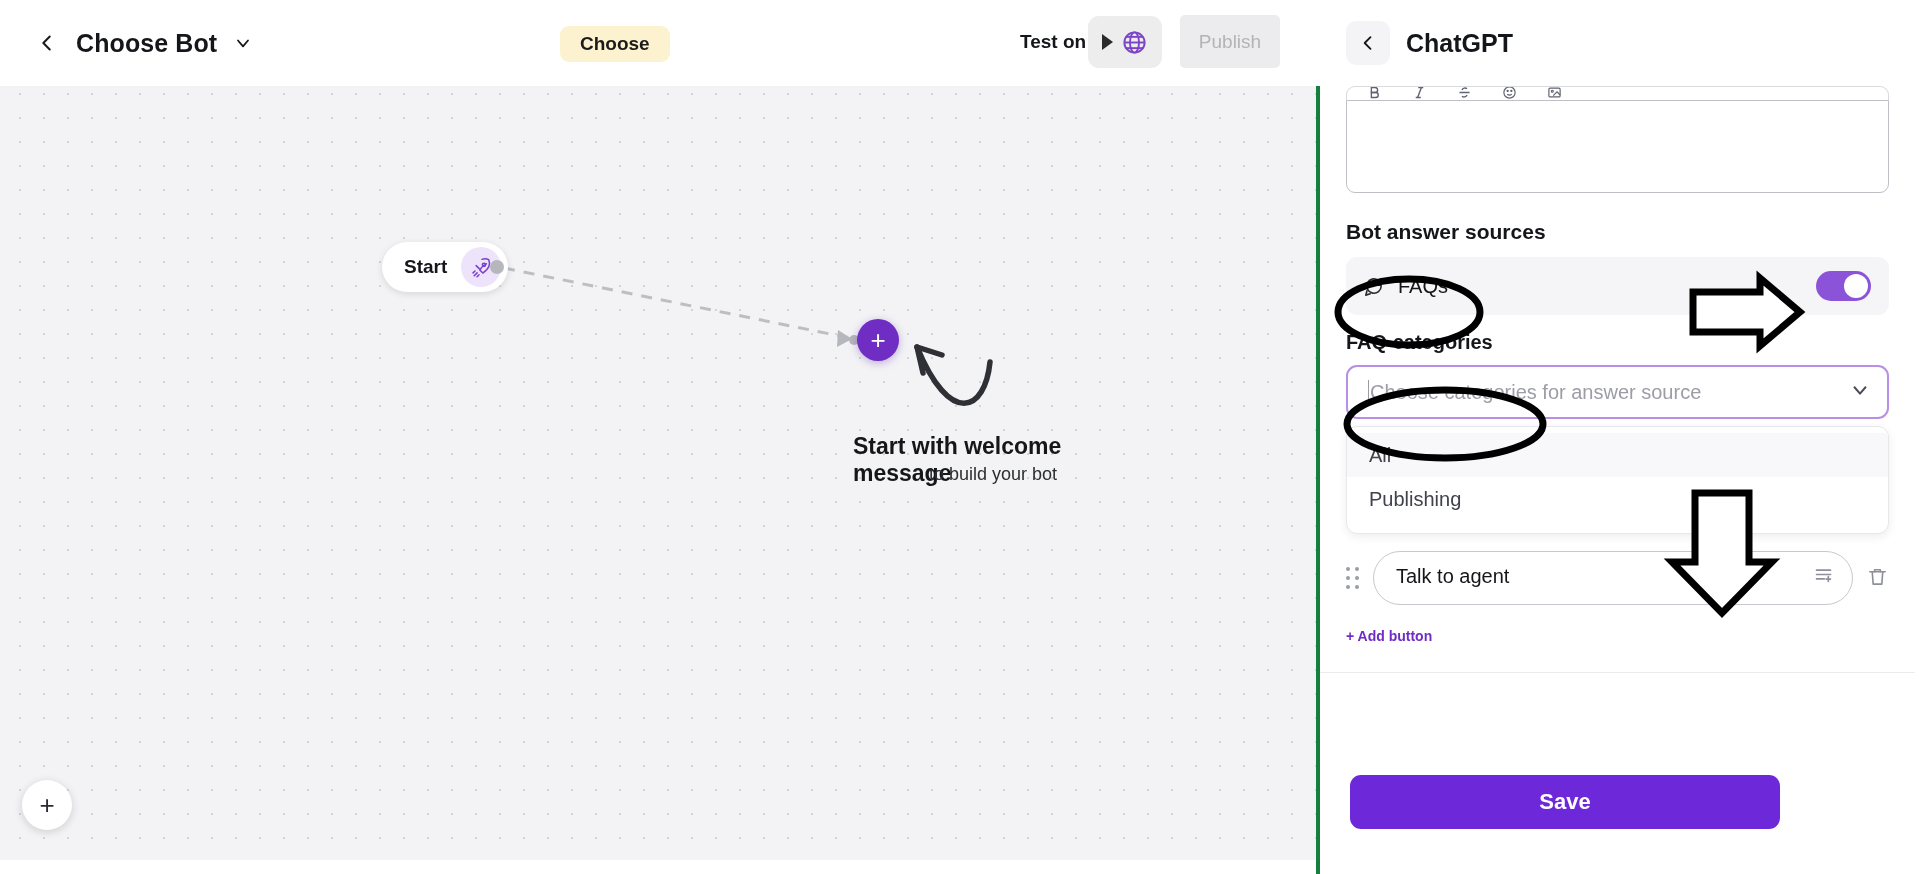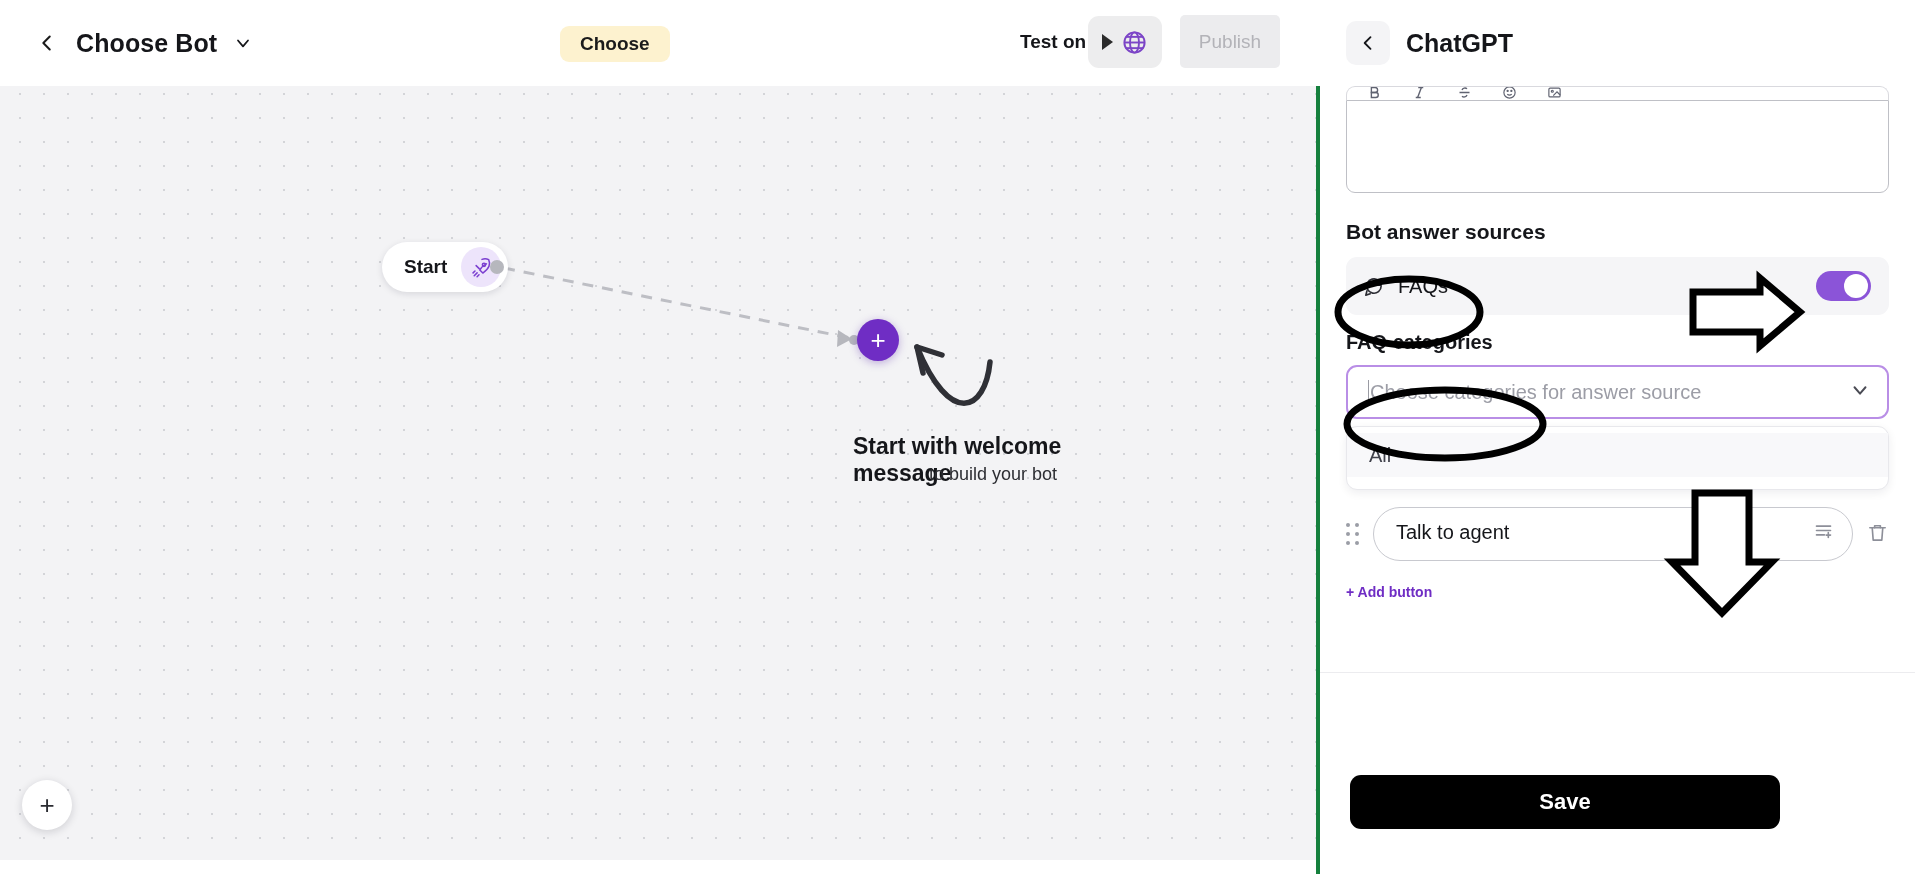--- a/index.html
+++ b/index.html
@@ -220,21 +220,21 @@
     margin: 22px 26px 0 26px;
     font-size: 14px; font-weight: 700; color: #6f2dc4; cursor: pointer;
     display: inline-block;
   }
   .panel-divider {
     position: absolute; left: 0; top: 672px; width: 599px; height: 1px; background: #ececef;
   }
   .save-btn {
     position: absolute; left: 30px; top: 775px;
     width: 430px; height: 54px; border: none; border-radius: 11px;
-    background: #000000; color: #fff; font-size: 22px; font-weight: 700;
+    background: #6d28d9; color: #fff; font-size: 22px; font-weight: 700;
     font-family: "Liberation Sans", sans-serif; cursor: pointer;
   }
 
   
   #annot { position: absolute; left: 0; top: 0; width: 1919px; height: 874px; pointer-events: none; z-index: 60; }
 </style>
 </head>
 <body>
 
 <div id="app">
@@ -387,20 +387,21 @@
       <span class="select-placeholder">Choose categories for answer source</span>
       <span class="chev-down-sel">
         <svg width="22" height="22" viewBox="0 0 24 24" fill="none" stroke="currentColor" stroke-width="2.1" stroke-linecap="round" stroke-linejoin="round">
             <polyline points="6 9 12 16 18 9"></polyline>
           </svg>
       </span>
     </div>
 
     <div class="dropdown">
       <div class="dd-item active">All</div>
+      <div class="dd-item">Publishing</div>
     </div>
 
     
     <div class="btn-row">
       <span class="drag-dots">
           <i></i>
           <i></i>
           <i></i>
           <i></i>
           <i></i>

